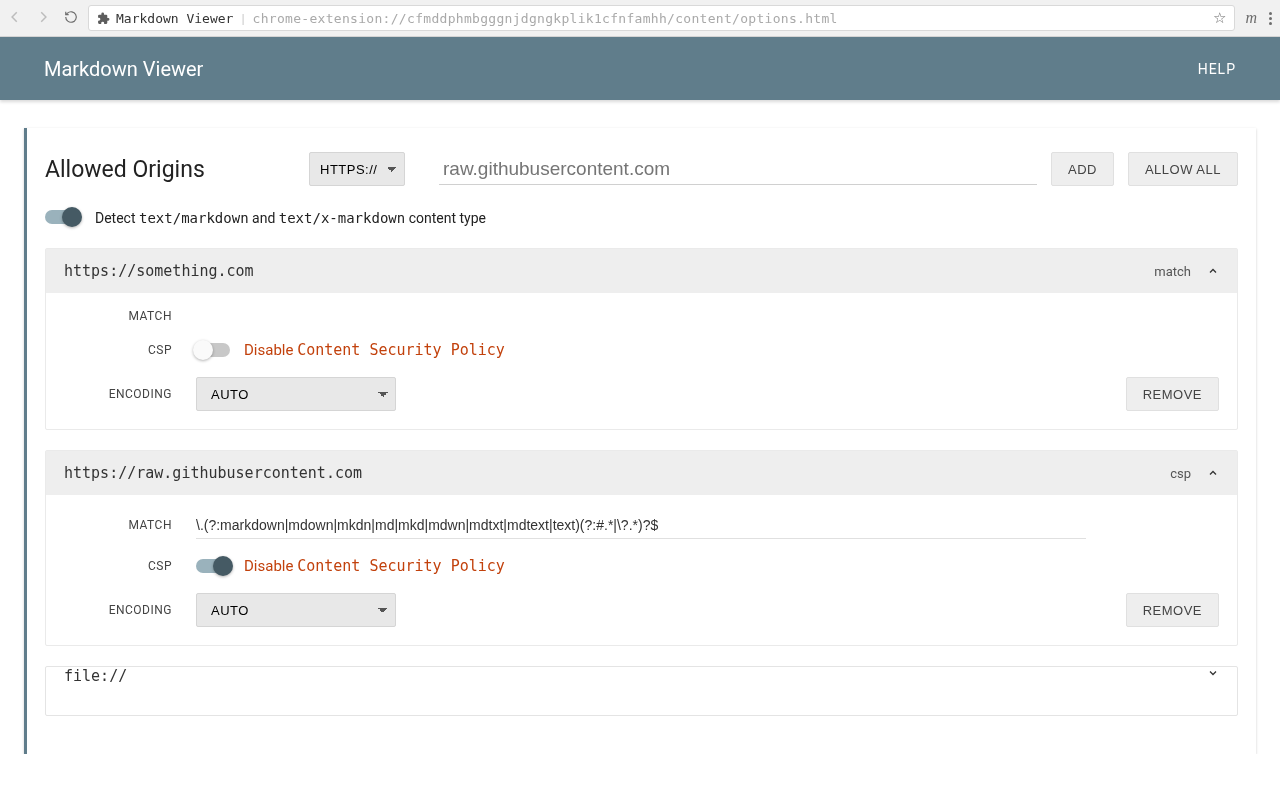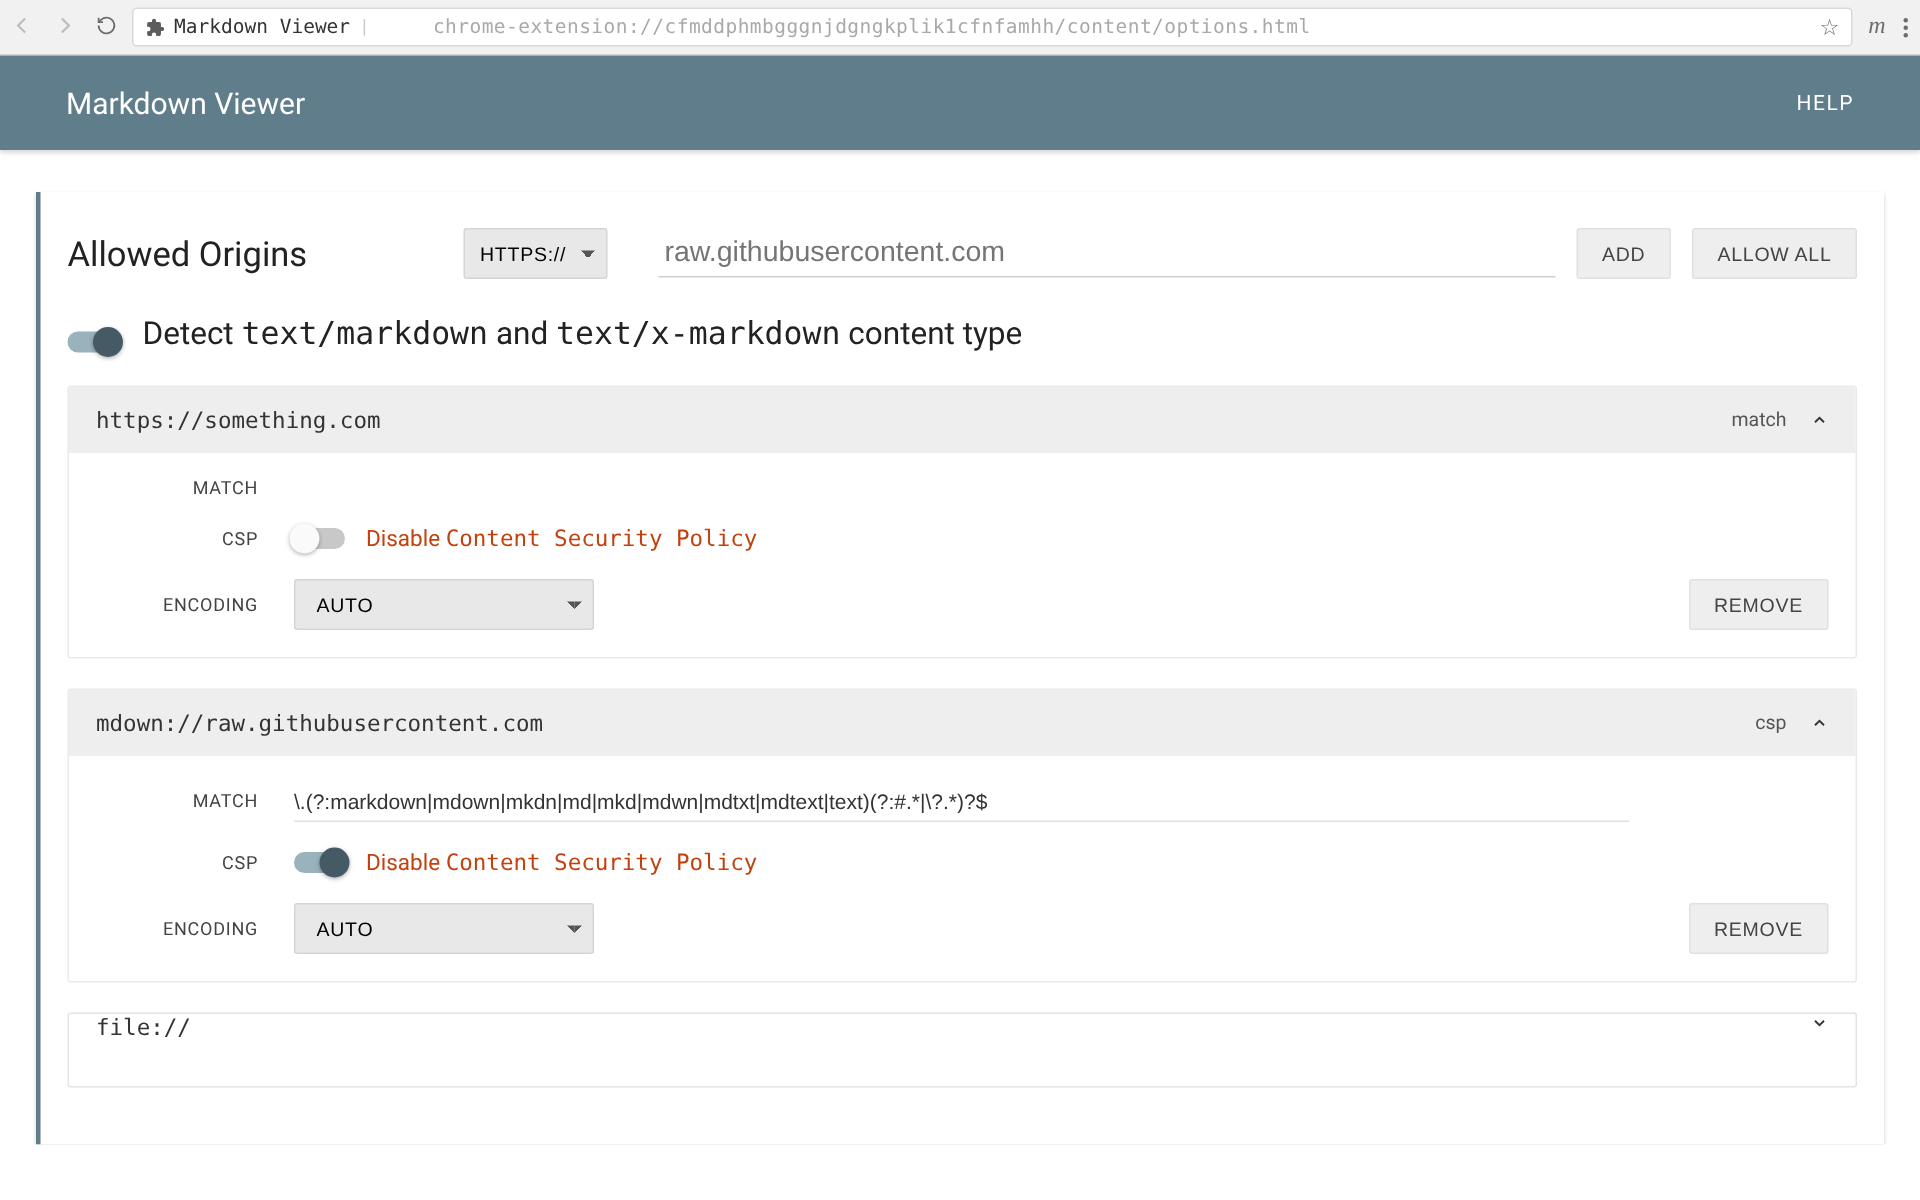--- a/index.html
+++ b/index.html
@@ -9,42 +9,42 @@
 
 .browser-bar { height: 37px; background: #f1f1f1; border-bottom: 1px solid #d6d6d6; display: flex; align-items: center; padding: 0 8px; gap: 10px; }
 .nav-arrows { display: flex; gap: 14px; color: #bcbcbc; }
 .nav-arrows .on { color: #6d6d6d; }
 .nav-arrows svg { width: 14px; height: 14px; }
 .reload { color: #5a5a5a; }
 .omnibox { flex: 1; height: 26px; background: #fff; border: 1px solid #d9d9d9; border-radius: 3px; display: flex; align-items: center; padding: 0 8px; gap: 8px; font-size: 13px; }
 .ext-icon { color: #5d5d5d; font-size: 13px; display: flex; align-items: center; gap: 6px; }
 .ext-title { color: #333; font-family: "Menlo","Consolas",monospace; }
 .divider { color: #c8c8c8; }
-.url-text { color: #a9a9a9; font-family: "Menlo","Consolas",monospace; letter-spacing: 0.3px; margin-left: 36px; }
+.url-text { color: #a9a9a9; font-family: "Menlo","Consolas",monospace; letter-spacing: 0.3px; }
 .star { margin-left: auto; color: #6d6d6d; font-size: 15px; }
 .right-icons { display: flex; align-items: center; gap: 12px; color: #6d6d6d; font-style: italic; font-family: Georgia, serif; font-size: 16px; }
 .menu-dots { display: flex; flex-direction: column; gap: 2px; }
 .menu-dots span { width: 3px; height: 3px; background: #6d6d6d; border-radius: 50%; }
 
 
 .app-header { height: 63px; background: #607d8b; color: #fff; display: flex; align-items: center; padding: 0 44px; justify-content: space-between; box-shadow: 0 2px 3px rgba(0,0,0,0.15); }
 .app-title { font-size: 20px; font-weight: 400; }
 .help-link { font-size: 14px; letter-spacing: 1px; }
 
 
 .page { padding: 28px 24px 0 24px; }
 .card { border-left: 3px solid #607d8b; background: #fff; box-shadow: 0 1px 3px rgba(0,0,0,0.12), 0 1px 2px rgba(0,0,0,0.08); padding: 0 0 18px 0; }
 .top-row { display: flex; align-items: center; padding: 24px 18px 18px 18px; gap: 14px; }
 .section-title { font-size: 23px; font-weight: 400; color: #222; flex: 0 0 250px; }
 .scheme-select { height: 34px; background: #e8e8e8; border: 1px solid #d5d5d5; border-radius: 2px; padding: 0 26px 0 10px; font-size: 13px; letter-spacing: 0.5px; appearance: none; background-image: linear-gradient(45deg, transparent 50%, #555 50%), linear-gradient(135deg, #555 50%, transparent 50%); background-position: right 12px center, right 7px center; background-size: 5px 5px, 5px 5px; background-repeat: no-repeat; }
 .origin-input { flex: 1; height: 32px; border: none; border-bottom: 1px solid #d0d0d0; font-size: 19px; color: #3b82f6; padding: 0 4px; outline: none; margin-left: 20px; }
 .btn { height: 34px; background: #eee; border: 1px solid #e0e0e0; border-radius: 2px; padding: 0 16px; font-size: 13px; letter-spacing: 0.5px; color: #444; cursor: pointer; }
 .allow-all { margin-left: auto; }
 
-.detect-row { display: flex; align-items: flex-end; padding: 6px 18px 22px 18px; gap: 16px; font-size: 21px; color: #222; }
+.detect-row { display: flex; align-items: flex-start; padding: 6px 18px 22px 18px; gap: 16px; font-size: 14px; color: #222; }
 .toggle { width: 34px; height: 14px; background: #9ab2bc; border-radius: 8px; position: relative; cursor: pointer; flex-shrink: 0; }
 .toggle .knob { position: absolute; width: 20px; height: 20px; background: #455a64; border-radius: 50%; top: -3px; right: -3px; box-shadow: 0 1px 3px rgba(0,0,0,0.3); }
 .toggle.off { background: #c8c8c8; }
 .toggle.off .knob { background: #fafafa; left: -3px; right: auto; }
 
 
 .origin-block { margin: 0 18px 20px 18px; border: 1px solid #eaeaea; border-radius: 2px; }
 .origin-head { height: 44px; background: #eee; display: flex; align-items: center; padding: 0 18px; gap: 12px; }
 .origin-url { font-family: "Menlo","Consolas",monospace; font-size: 15px; color: #333; }
 .head-right { margin-left: auto; display: flex; align-items: center; gap: 16px; font-size: 13px; color: #555; }
@@ -153,21 +153,21 @@
         <div class="field-row">
           <div class="field-label">ENCODING</div>
           <select class="enc-select"><option>AUTO</option></select>
           <button class="btn remove-btn">REMOVE</button>
         </div>
       </div>
     </div>
 
     <div class="origin-block">
       <div class="origin-head">
-        <span class="origin-url">mdown://raw.githubusercontent.com</span>
+        <span class="origin-url">https://raw.githubusercontent.com</span>
         <div class="head-right">
           <span>csp</span>
           <svg class="chevron" viewBox="0 0 24 24" fill="none" stroke="#333" stroke-width="2.5">
               <path d="M6 15l6-6 6 6"></path>
             </svg>
         </div>
       </div>
       <div class="origin-body">
         <div class="field-row">
           <div class="field-label">MATCH</div>

